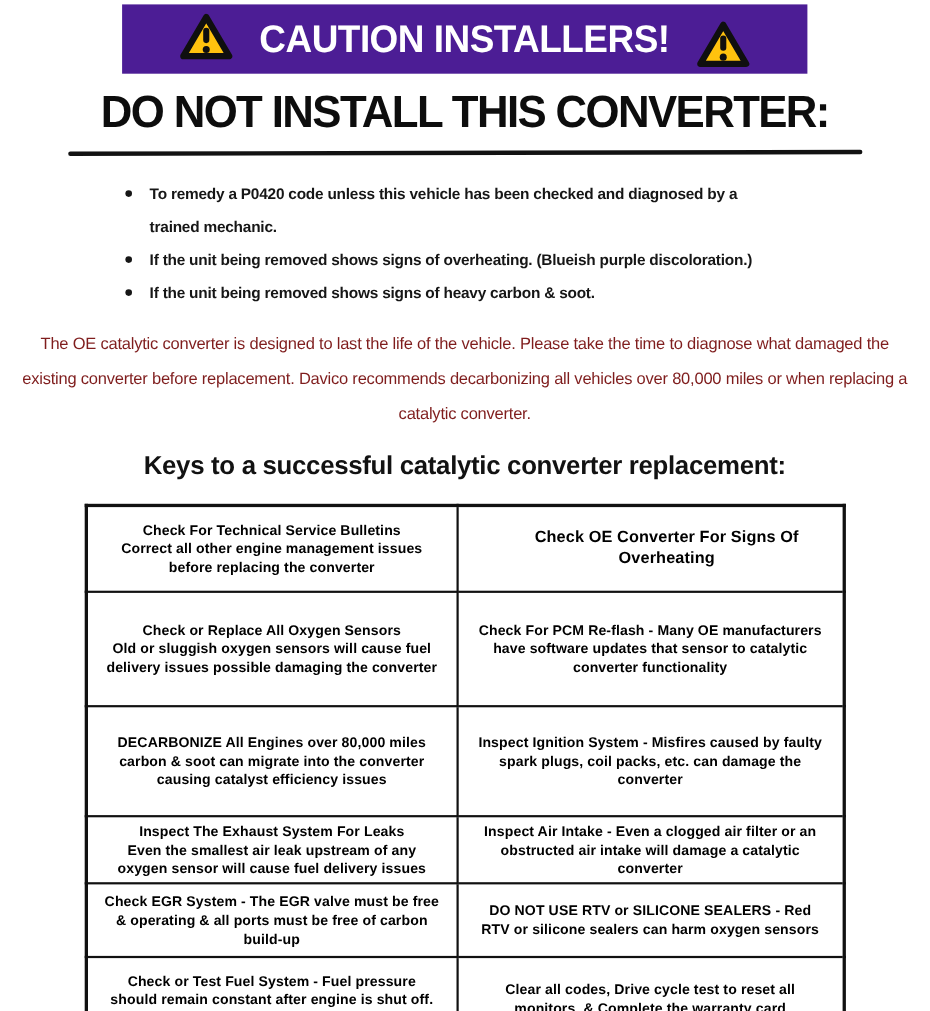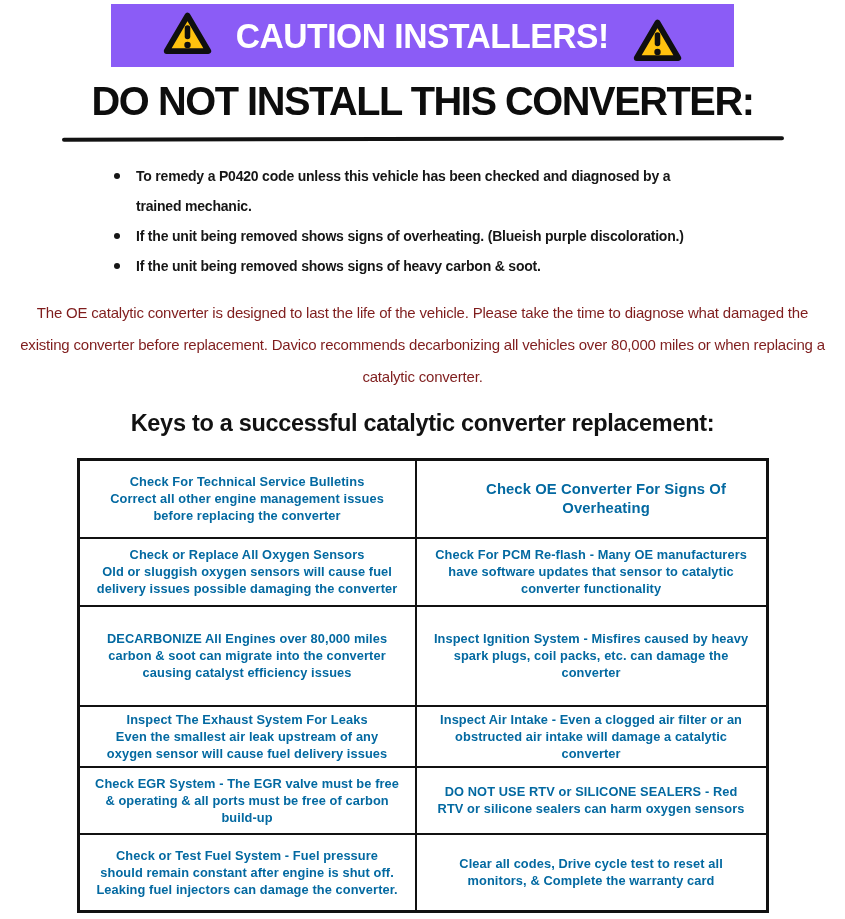--- a/index.html
+++ b/index.html
@@ -11,21 +11,21 @@
     color: #141414;
     overflow: hidden;
   }
   .page { width: 845px; height: 919px; background: #fff; }
 
   
   .banner {
     width: 623px;
     height: 63px;
     margin: 4px auto 0 auto;
-    background: #8b5cf6;
+    background: #4c1d95;
     display: flex;
     align-items: center;
     justify-content: center;
     gap: 16px;
   }
   .banner-label {
     color: #ffffff;
     font-size: 35px;
     font-weight: 800;
     letter-spacing: -0.5px;
@@ -116,28 +116,28 @@
     table-layout: fixed;
   }
   .keys-table td {
     border: 2px solid #111111;
     text-align: center;
     vertical-align: middle;
     padding: 4px 14px;
     font-size: 12.8px;
     font-weight: 700;
     line-height: 17px;
-    color: #0369a1;
+    color: #000000;
     white-space: pre-line;
     letter-spacing: 0.1px;
   }
   .keys-table col.c-left  { width: 49%; }
   .keys-table col.c-right { width: 51%; }
   .keys-table tr:nth-child(1) td { height: 78px; }
-  .keys-table tr:nth-child(2) td { height: 68px; }
+  .keys-table tr:nth-child(2) td { height: 104px; }
   .keys-table tr:nth-child(3) td { height: 100px; }
   .keys-table tr:nth-child(4) td { height: 56px; }
   .keys-table tr:nth-child(5) td { height: 67px; }
   .keys-table tr:nth-child(6) td { height: 78px; }
   .keys-table td.cell-lg { font-size: 14.8px; line-height: 19px; padding-left: 44px; }
 </style>
 </head>
 <body>
 
 <div class="page">
@@ -181,21 +181,21 @@
 Correct all other engine management issues before replacing the converter</td>
         <td class="cell-lg">Check OE Converter For Signs Of Overheating</td>
       </tr>
       <tr>
         <td>Check or Replace All Oxygen Sensors
 Old or sluggish oxygen sensors will cause fuel delivery issues possible damaging the converter</td>
         <td>Check For PCM Re-flash - Many OE manufacturers have software updates that sensor to catalytic converter functionality</td>
       </tr>
       <tr>
         <td>DECARBONIZE All Engines over 80,000 miles carbon &amp; soot can migrate into the converter causing catalyst efficiency issues</td>
-        <td>Inspect Ignition System - Misfires caused by heavy spark plugs, coil packs, etc. can damage the converter</td>
+        <td>Inspect Ignition System - Misfires caused by faulty spark plugs, coil packs, etc. can damage the converter</td>
       </tr>
       <tr>
         <td>Inspect The Exhaust System For Leaks
 Even the smallest air leak upstream of any oxygen sensor will cause fuel delivery issues</td>
         <td>Inspect Air Intake - Even a clogged air filter or an obstructed air intake will damage a catalytic converter</td>
       </tr>
       <tr>
         <td>Check EGR System - The EGR valve must be free &amp; operating &amp; all ports must be free of carbon build-up</td>
         <td>DO NOT USE RTV or SILICONE SEALERS - Red RTV or silicone sealers can harm oxygen sensors</td>
       </tr>

